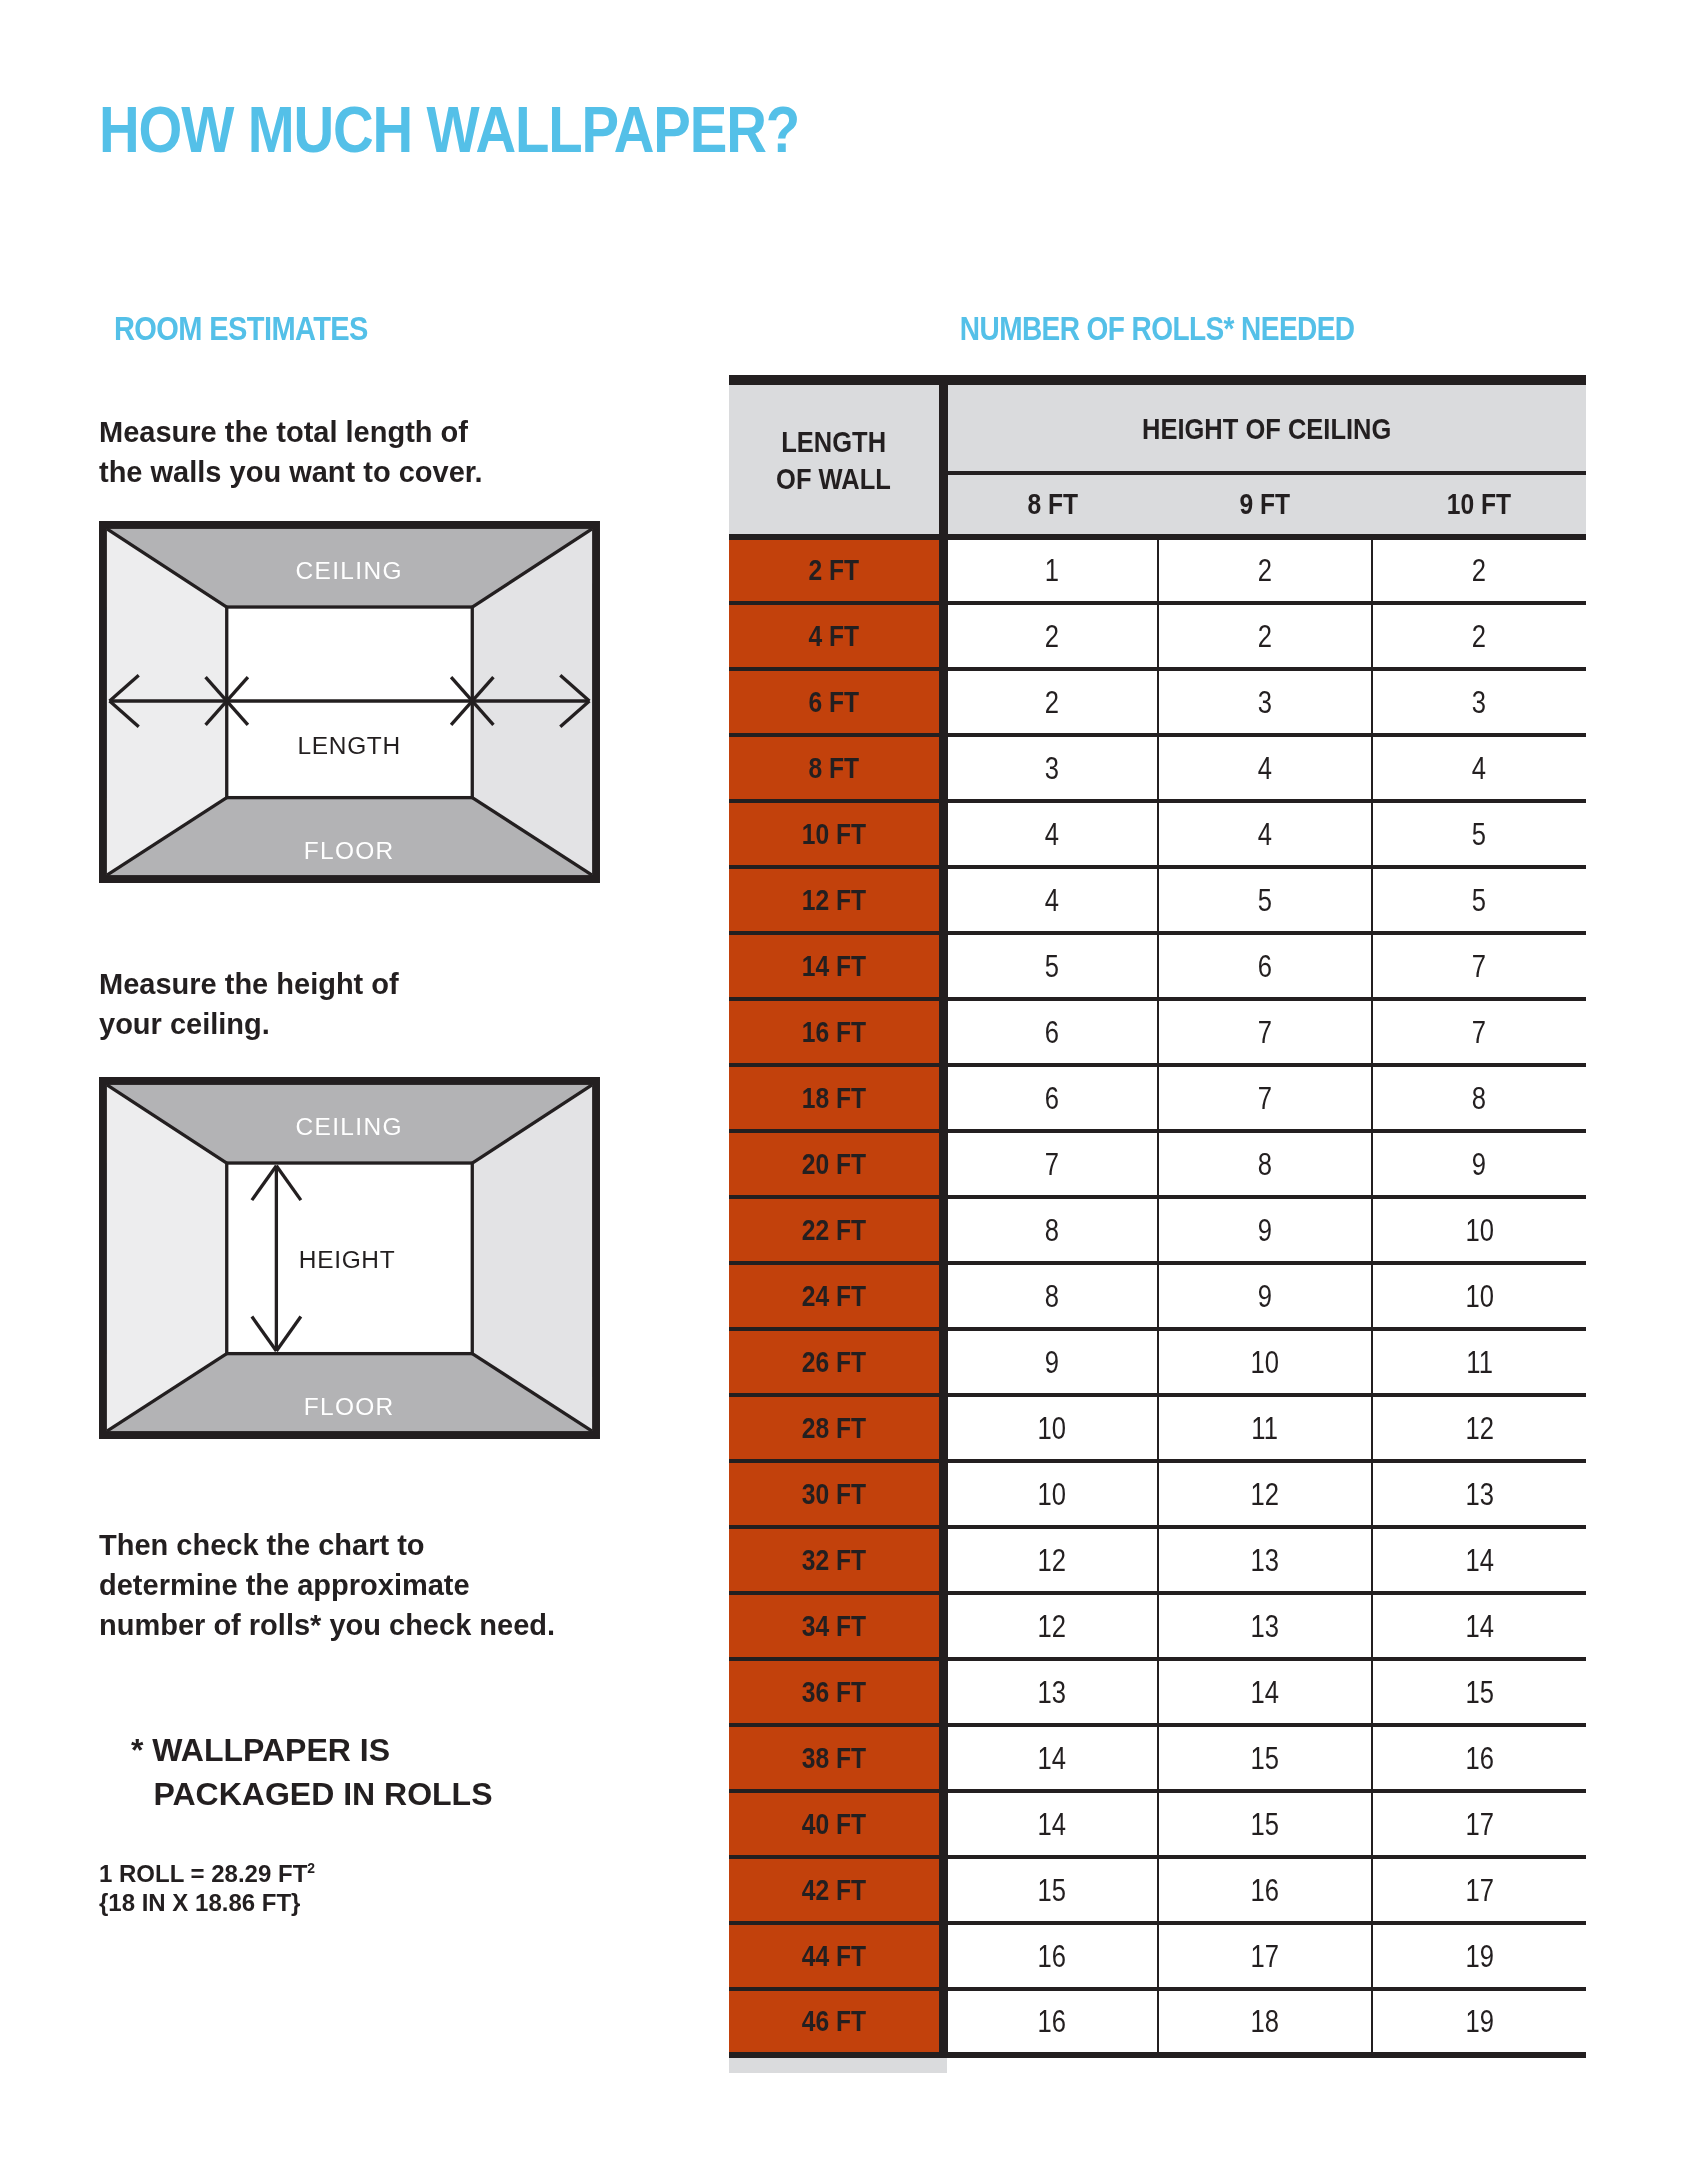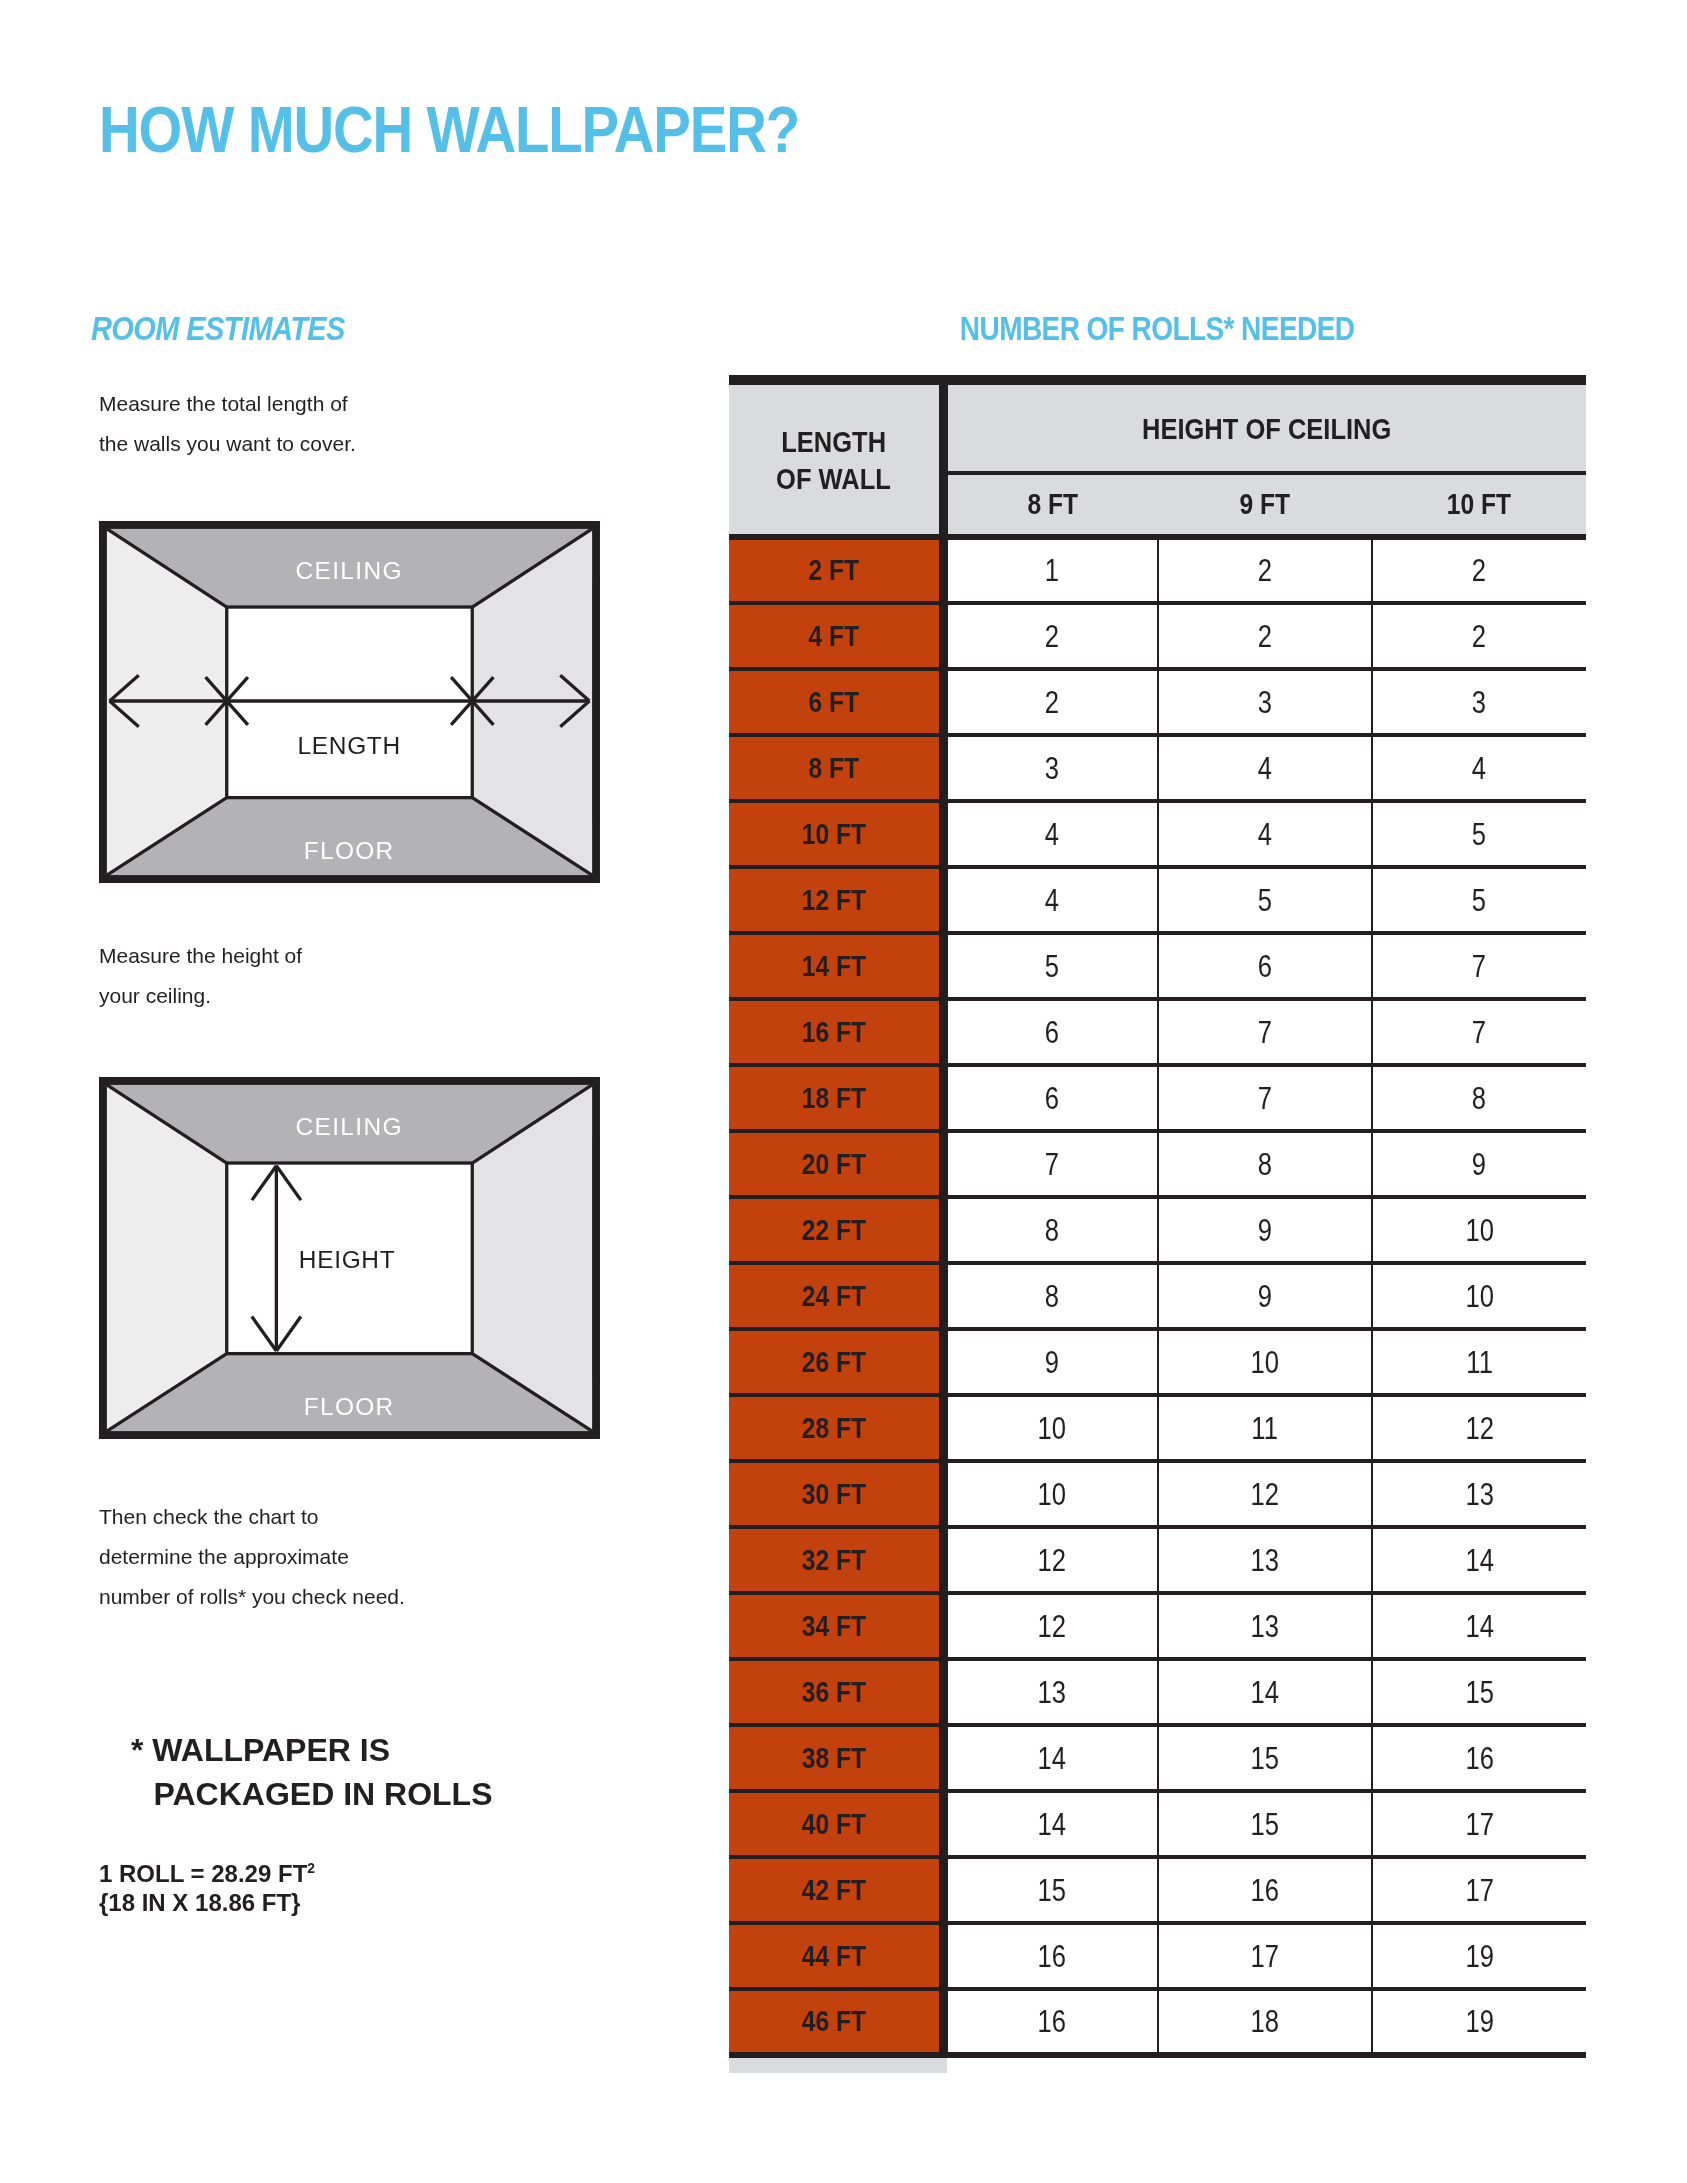--- a/index.html
+++ b/index.html
@@ -4,21 +4,21 @@
 <style>
   html,body{margin:0;padding:0;background:#ffffff;}
   .page{position:relative;width:1591px;height:2183px;background:#fff;overflow:hidden;
         font-family:"Liberation Sans", sans-serif;color:#231F20;}
   .abs{position:absolute;}
   .blue{color:#54C0E8;}
   .condx{display:inline-block;transform:scaleX(.88);transform-origin:left center;}
   .condc{display:inline-block;transform:scaleX(.85);transform-origin:center center;}
   .page-title{font-size:64px;font-weight:bold;letter-spacing:-1.3px;white-space:nowrap;}
   .section-heading{font-size:33px;font-weight:bold;letter-spacing:-0.7px;white-space:nowrap;}
-  .body-text{font-size:21px;line-height:40px;font-weight:400;}
+  .body-text{font-size:29px;line-height:40px;font-weight:700;margin-top:28px;}
   .footnote-text{font-size:32px;line-height:44px;font-weight:bold;white-space:nowrap;}
   .rollinfo-text{font-size:24px;line-height:1.2;font-weight:bold;white-space:nowrap;}
   .rollinfo-text .line{}
   .rollinfo-text sup{font-size:58%;vertical-align:super;}
   .fn-line2{padding-left:22.5px;}
 
   
   .tablewrap{position:absolute;left:729px;top:375px;width:857px;}
   table.rolls{border-collapse:collapse;table-layout:fixed;width:857px;}
   table.rolls th, table.rolls td{padding:0;text-align:center;vertical-align:middle;}
@@ -43,21 +43,21 @@
 </style>
 </head>
 <body>
 
 <div class="page">
 
   <div class="abs" style="left:99px;top:93px;">
     <span class="page-title blue condx">HOW MUCH WALLPAPER?</span>
   </div>
 
-  <div class="abs" style="left:91px;top:310px;font-style:italic;">
+  <div class="abs" style="left:114px;top:310px;">
     <span class="section-heading blue condx">ROOM ESTIMATES</span>
   </div>
 
   <div class="abs body-text" style="left:99px;top:384px;">
     <div>Measure the total length of</div>
     <div>the walls you want to cover.</div>
   </div>
 
   <svg class="abs" style="left:99px;top:521px;" width="501" height="362" viewBox="0 0 757 547">
     <rect x="6" y="6" width="745" height="535" fill="#ffffff" stroke="#231F20" stroke-width="12"></rect>

